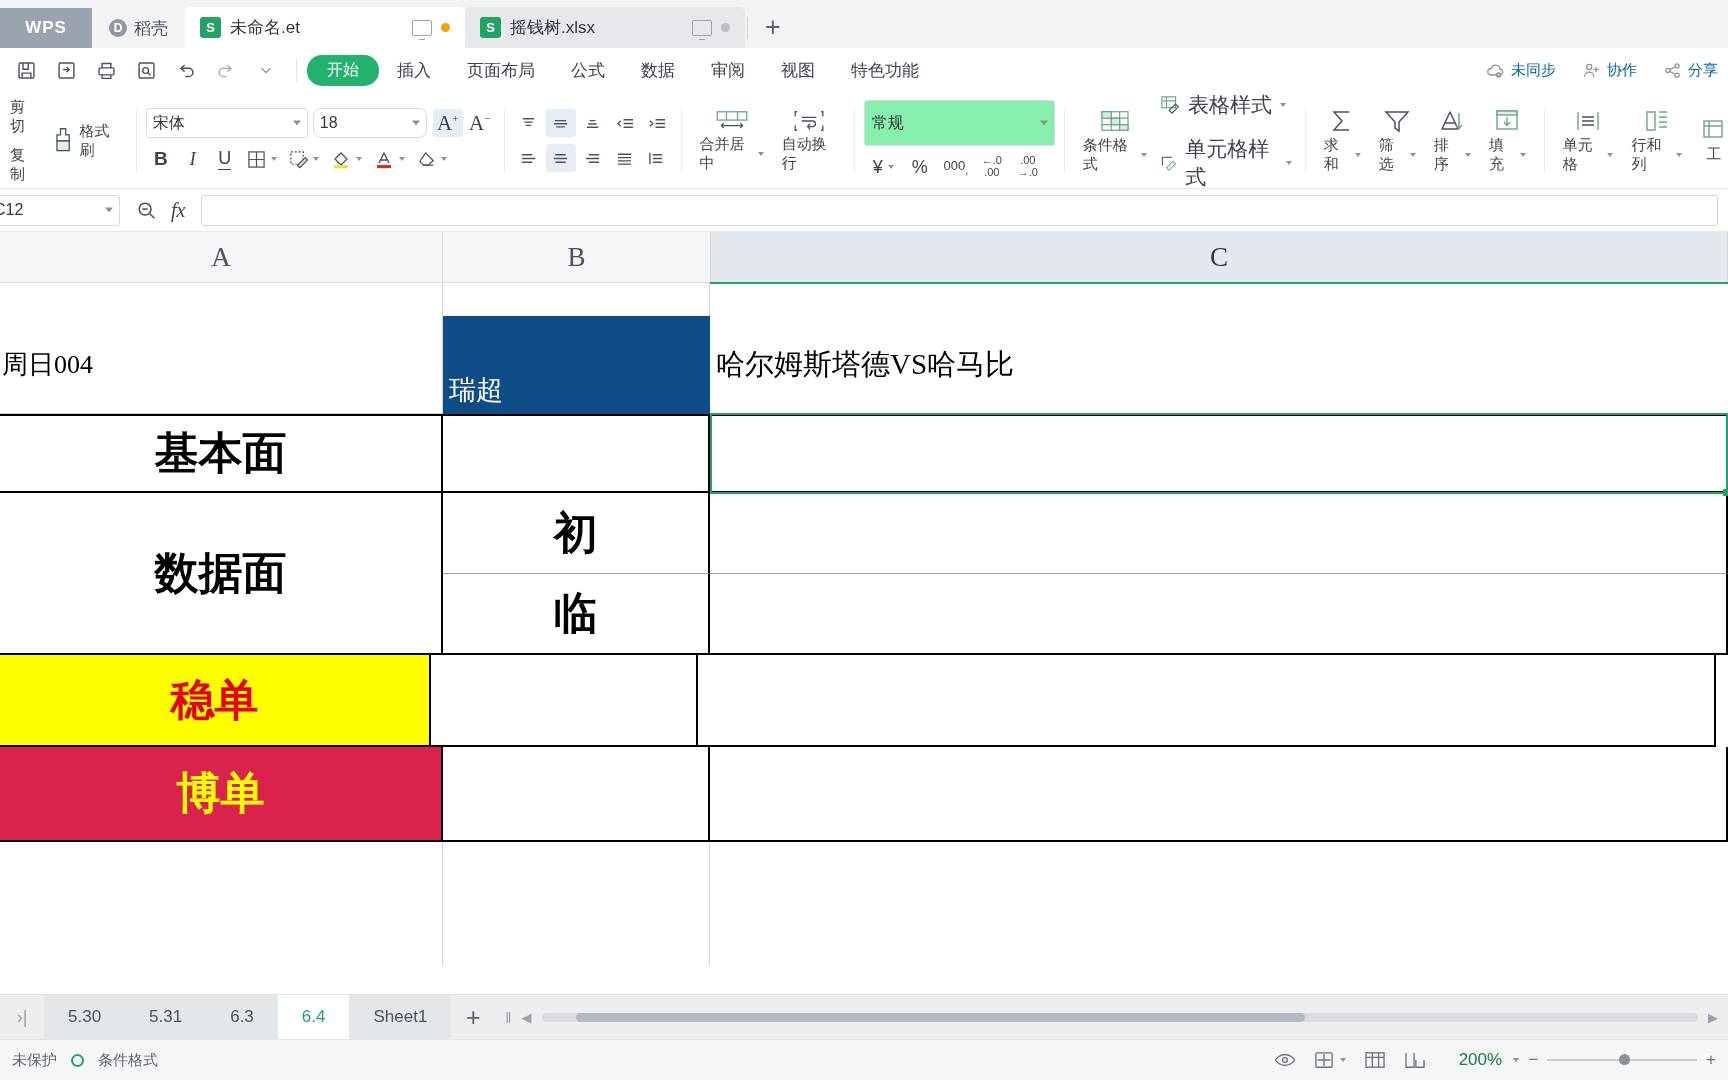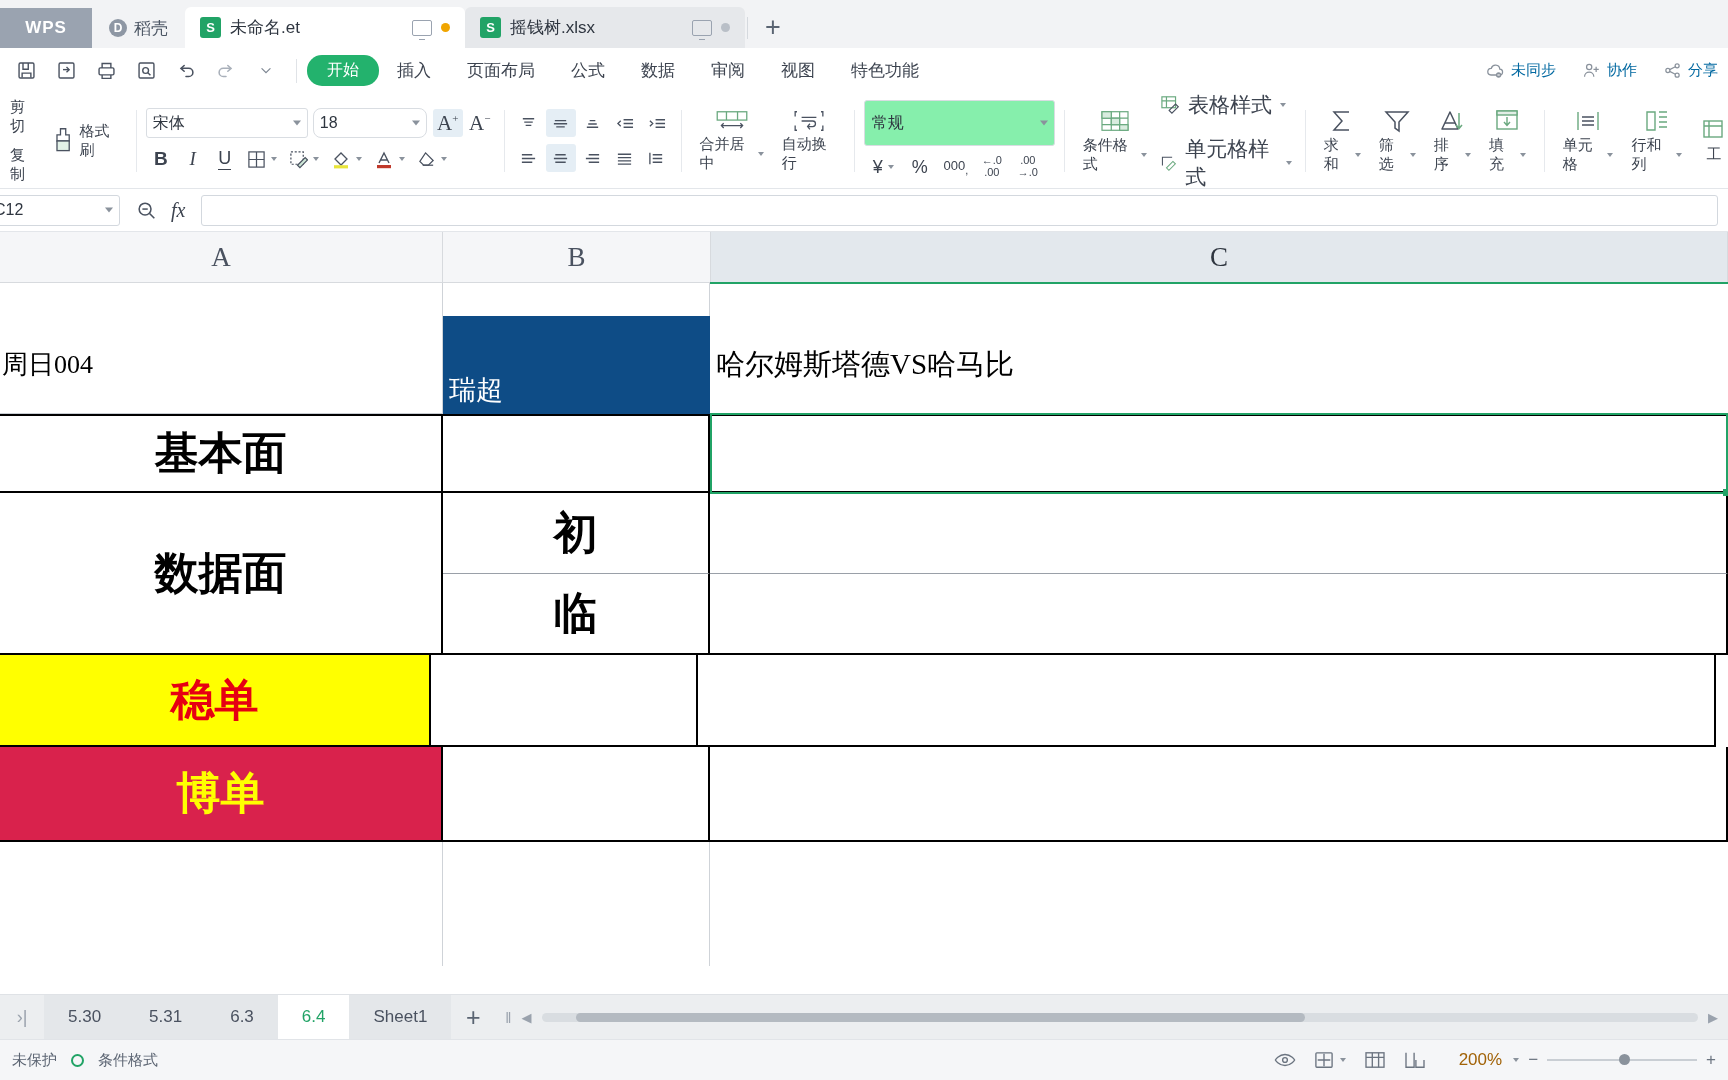--- a/index.html
+++ b/index.html
@@ -697,21 +697,21 @@
       </div>
       <svg width="22" height="18" viewBox="0 0 24 20" fill="none" stroke="#6b7480" stroke-width="1.5">
         <rect x="2" y="2" width="20" height="16"></rect>
           <path d="M2 7h20M9 2v16M16 2v16"></path>
         </svg>
       <svg width="22" height="18" viewBox="0 0 24 20" fill="none" stroke="#6b7480" stroke-width="1.5">
         <path d="M2 2v16h9V2M13 10v8h9v-8"></path>
         </svg>
 
       <div class="zoomslider">
-        <span style="font-size:17px;color:#a16207;min-width:58px;text-align:right;">200%</span>
+        <span style="font-size:17px;color:#15803d;min-width:58px;text-align:right;">200%</span>
         <span class="caret-s"></span>
         <span style="font-size:17px;color:#6b7480;">−</span>
         <div class="zs-line">
           <div class="zs-knob"></div>
         </div>
         <span style="font-size:17px;color:#6b7480;">+</span>
       </div>
     </div>
   </div>
 </div>

